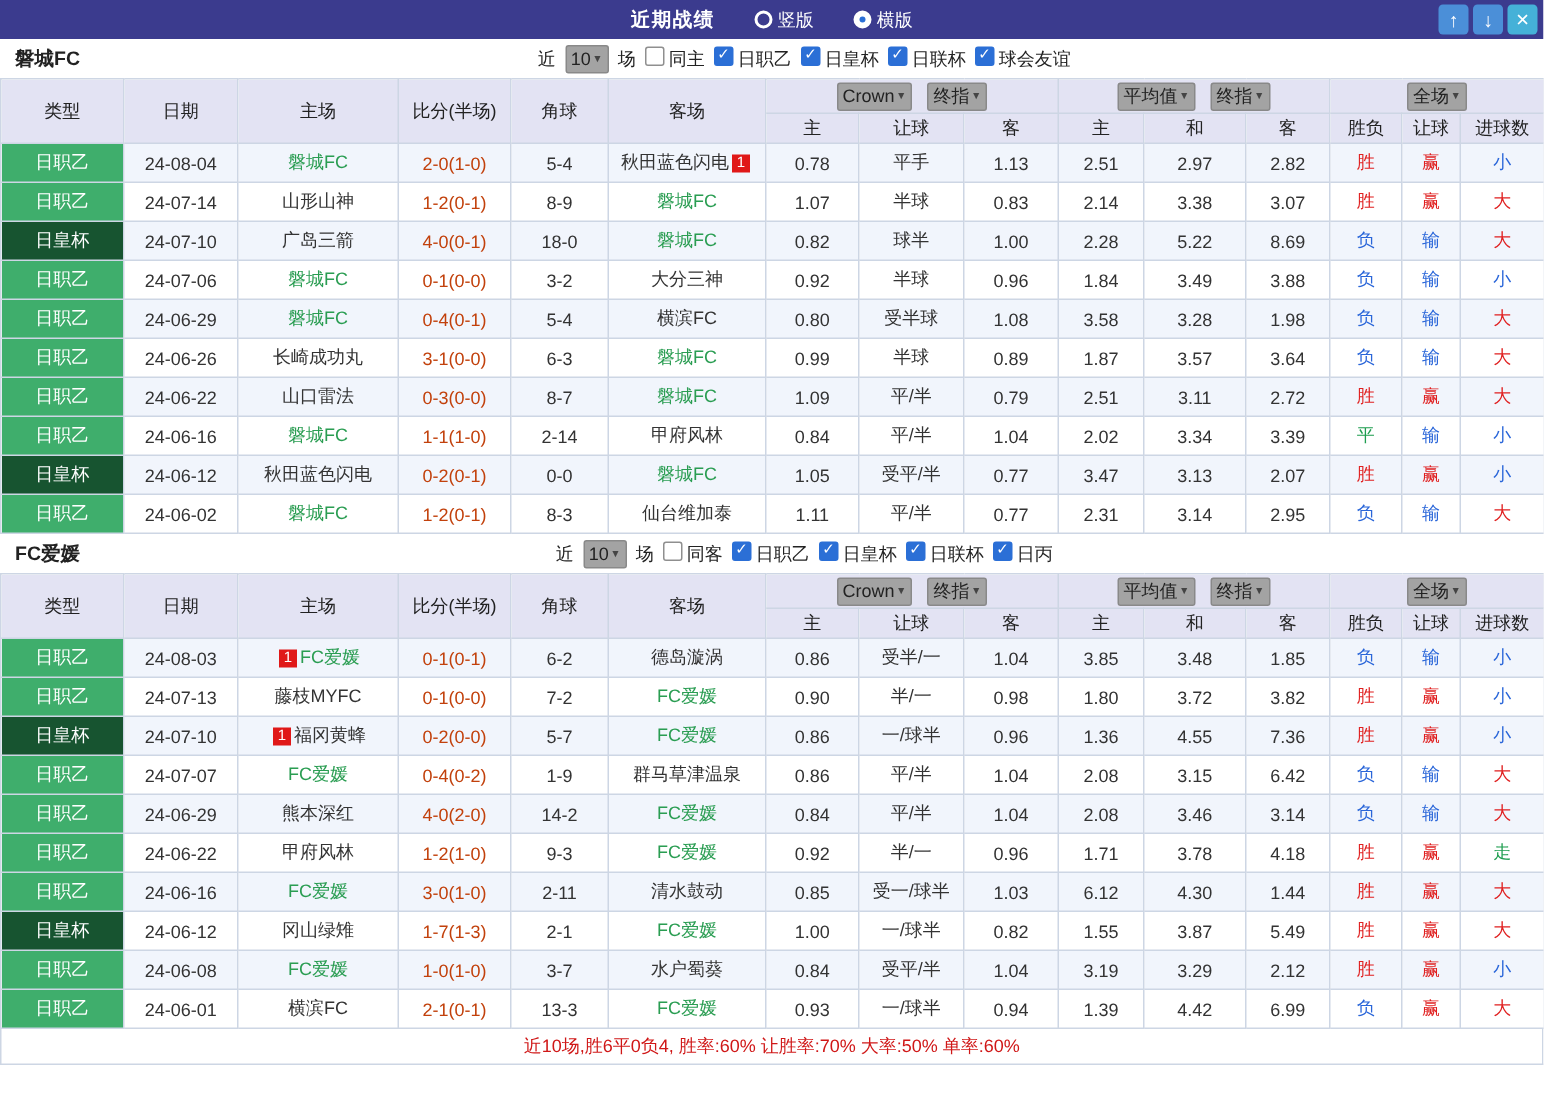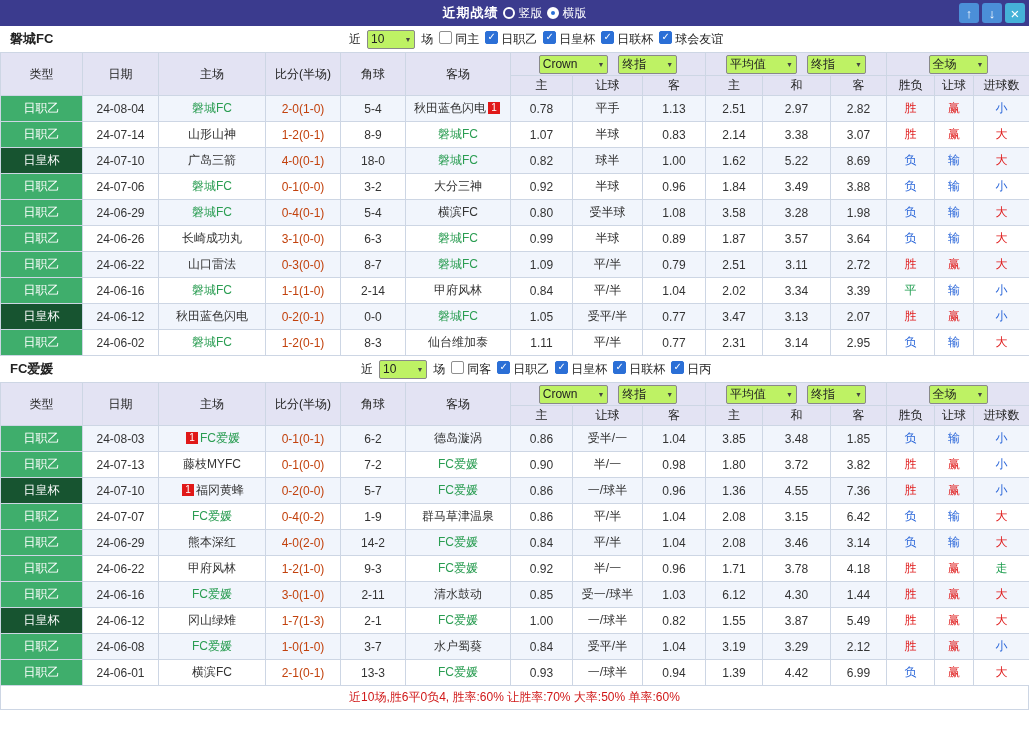--- a/index.html
+++ b/index.html
@@ -3,39 +3,39 @@
 <meta charset="utf-8">
 <style>
   *{box-sizing:border-box}
   html,body{margin:0;padding:0}
   body{
     width:1029px;height:736px;overflow:hidden;background:#fff;
     font-family:"Liberation Sans","DejaVu Sans",sans-serif;font-size:12px;color:#333;
   }
   
   .titlebar{height:26px;background:#3b3b8e;display:flex;align-items:center;position:relative;color:#fff}
-  .tb-center{flex:1;display:flex;justify-content:center;gap:4px}
+  .tb-center{flex:1;display:flex;justify-content:center;gap:26px}
   .tb-title{font-weight:bold;font-size:13px;letter-spacing:1px}
   .tb-radio{display:inline-flex;align-items:center;gap:4px;cursor:pointer}
   .radio{width:12px;height:12px;border-radius:50%;border:2px solid #fff;display:inline-block;position:relative;background:transparent}
   .radio.on{background:#fff}
   .radio.on::after{content:"";position:absolute;left:2px;top:2px;width:4px;height:4px;border-radius:50%;background:#2a6fd6}
   .tb-btns{position:absolute;right:4px;top:3px;display:flex;gap:3px}
   .tb-btn{width:20px;height:20px;border-radius:3px;background:#4b8fd8;color:#fff;display:flex;align-items:center;justify-content:center;font-size:13px;cursor:pointer;line-height:1}
   .tb-btn.close{background:#45b1d8;font-size:15px}
   
   .sec-head{height:26px;display:flex;align-items:center;padding:0 10px}
   .team{font-weight:bold;color:#222;font-size:13px}
   .filters{flex:1;display:flex;align-items:center;justify-content:center;gap:6px;color:#222}
   .f-item{display:inline-flex;align-items:flex-start;gap:3px;cursor:pointer}
   .cb{width:13px;height:13px;border:1px solid #8f8f8f;background:#fff;display:inline-flex;align-items:center;justify-content:center;border-radius:2px;flex:none}
   .cb.on{background:#2b6fd6;border-color:#2b6fd6}
   .tick{color:#fff;font-size:10px;line-height:1}
   
-  .select{display:inline-flex;align-items:center;gap:20px;border:1px solid #898989;background:#bef264;height:19px;padding:0 3px;border-radius:2px;cursor:pointer;color:#222;white-space:nowrap}
+  .select{display:inline-flex;align-items:center;gap:1px;border:1px solid #898989;background:#a3a3a3;height:19px;padding:0 3px;border-radius:2px;cursor:pointer;color:#222;white-space:nowrap}
   .sel-arrow{font-size:7px;color:#444}
   
   table.grid{border-collapse:collapse;table-layout:fixed;width:1029px}
   .grid th,.grid td{border:1px solid #cdd6e4;overflow:hidden;white-space:nowrap;text-overflow:ellipsis;text-align:center;padding:0 2px}
   thead th{background:#e3e3f3;font-weight:normal;color:#222}
   .h1 th{height:23px}
   .h2 th{height:20px}
   .selwrap{display:flex;align-items:flex-start;justify-content:center;gap:10px}
   tbody tr{height:26px}
   tbody tr:nth-child(odd){background:#f1f5fc}
@@ -224,21 +224,21 @@
           <tr class="row">
             <td class="lg lg-dark">日皇杯</td>
             <td class="c">24-07-10</td>
             <td class="c"><span class="tm">广岛三箭</span></td>
             <td class="c score">4-0(0-1)</td>
             <td class="c">18-0</td>
             <td class="c"><span class="tm focus">磐城FC</span></td>
             <td class="c odds">0.82</td>
             <td class="c odds">球半</td>
             <td class="c odds">1.00</td>
-            <td class="c odds">1.62</td>
+            <td class="c odds">2.28</td>
             <td class="c odds">5.22</td>
             <td class="c odds">8.69</td>
             <td class="c res t-b">负</td>
             <td class="c res t-b">输</td>
             <td class="c res t-r">大</td>
           </tr>
           <tr class="row">
             <td class="lg lg-green">日职乙</td>
             <td class="c">24-07-06</td>
             <td class="c"><span class="tm focus">磐城FC</span></td>

